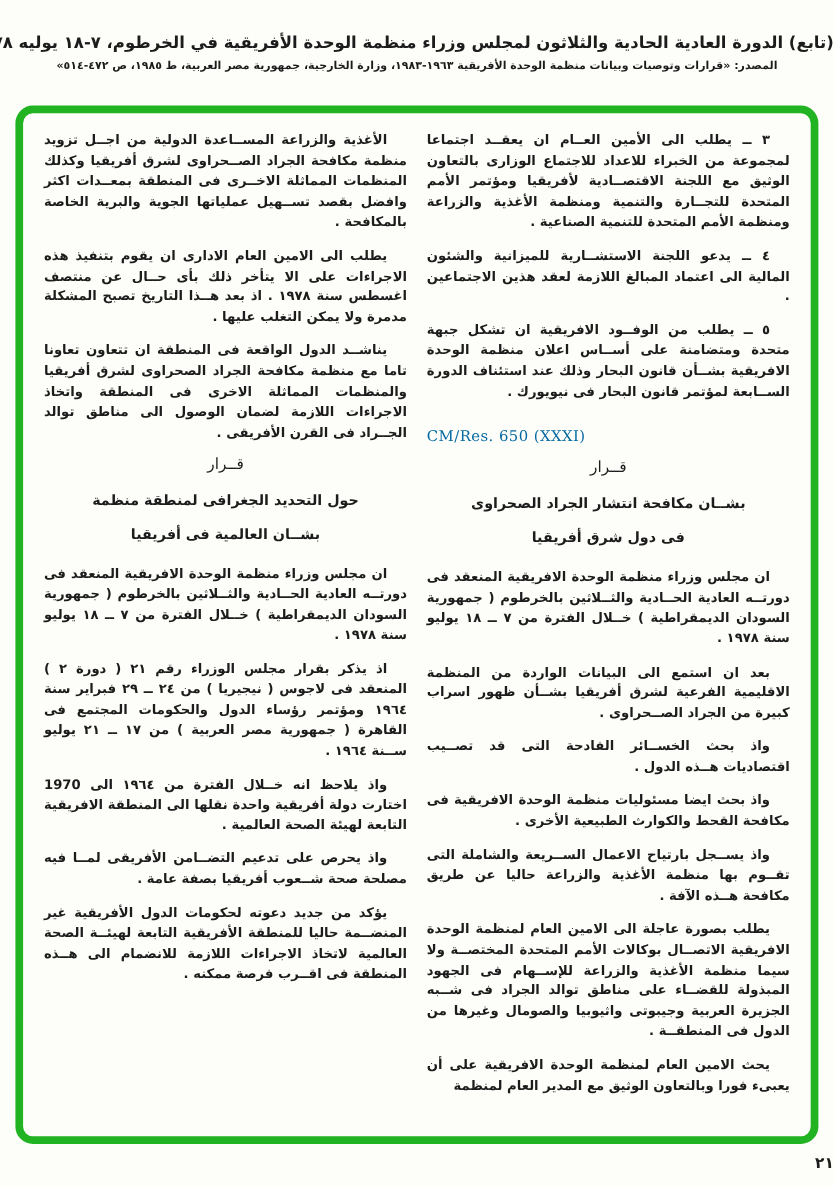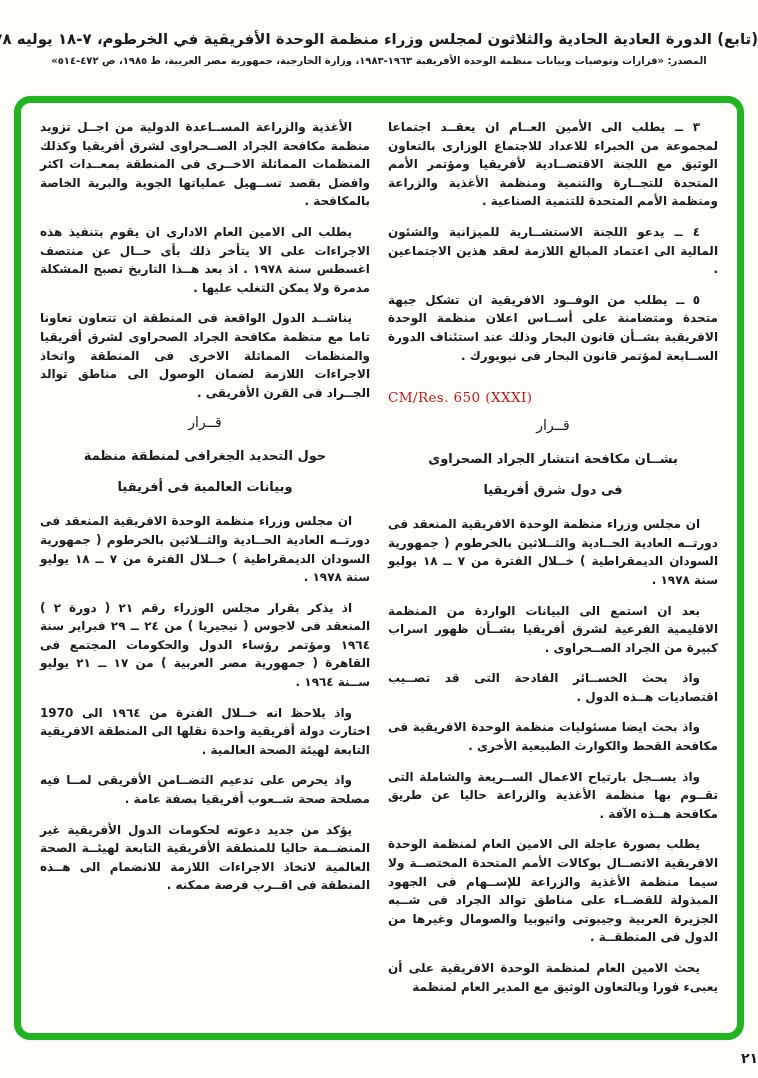--- a/index.html
+++ b/index.html
@@ -65,21 +65,21 @@
     text-align:justify;
     text-indent:18px;
   }
   .res-id{
     direction:ltr;
     text-align:left;
     font-family:"DejaVu Serif",serif;
     font-size:13.5px;
     letter-spacing:.4px;
     margin:24px 0 12px 0;
-    color:#b91c1c;
+    color:#0369a1;
   }
   .res-title{
     margin:12px 0 16px 0;
     font-size:14px;
     font-weight:normal;
     text-align:center;
   }
   .res-sub{
     margin:0 0 11px 0;
     font-size:13px;
@@ -128,21 +128,21 @@
         <p class="para">يطلب بصورة عاجلة الى الامين العام لمنظمة الوحدة الافريقية الاتصــال بوكالات الأمم المتحدة المختصــة ولا سيما منظمة الأغذية والزراعة للإســهام فى الجهود المبذولة للقضــاء على مناطق توالد الجراد فى شــبه الجزيرة العربية وجيبوتى واثيوبيا والصومال وغيرها من الدول فى المنطقــة .</p>
         <p class="para">يحث الامين العام لمنظمة الوحدة الافريقية على أن يعبىء فورا وبالتعاون الوثيق مع المدير العام لمنظمة</p>
       </section>
 
       <section class="col">
         <p class="para">الأغذية والزراعة المســاعدة الدولية من اجــل تزويد منظمة مكافحة الجراد الصــحراوى لشرق أفريقيا وكذلك المنظمات المماثلة الاخــرى فى المنطقة بمعــدات اكثر وافضل بقصد تســهيل عملياتها الجوية والبرية الخاصة بالمكافحة .</p>
         <p class="para">يطلب الى الامين العام الادارى ان يقوم بتنفيذ هذه الاجراءات على الا يتأخر ذلك بأى حــال عن منتصف اغسطس سنة ١٩٧٨ . اذ بعد هــذا التاريخ تصبح المشكلة مدمرة ولا يمكن التغلب عليها .</p>
         <p class="para">يناشــد الدول الواقعة فى المنطقة ان تتعاون تعاونا تاما مع منظمة مكافحة الجراد الصحراوى لشرق أفريقيا والمنظمات المماثلة الاخرى فى المنطقة واتخاذ الاجراءات اللازمة لضمان الوصول الى مناطق توالد الجــراد فى القرن الأفريقى .</p>
         <div class="res-title">قــرار</div>
         <div class="res-sub">حول التحديد الجغرافى لمنطقة منظمة</div>
-        <div class="res-sub last">وبيانات العالمية فى أفريقيا</div>
+        <div class="res-sub last">بشــان العالمية فى أفريقيا</div>
         <p class="para">ان مجلس وزراء منظمة الوحدة الافريقية المنعقد فى دورتــه العادية الحــادية والثــلاثين بالخرطوم ( جمهورية السودان الديمقراطية ) خــلال الفترة من ٧ ــ ١٨ يوليو سنة ١٩٧٨ .</p>
         <p class="para">اذ يذكر بقرار مجلس الوزراء رقم ٢١ ( دورة ٢ ) المنعقد فى لاجوس ( نيجيريا ) من ٢٤ ــ ٢٩ فبراير سنة ١٩٦٤ ومؤتمر رؤساء الدول والحكومات المجتمع فى القاهرة ( جمهورية مصر العربية ) من ١٧ ــ ٢١ يوليو ســنة ١٩٦٤ .</p>
         <p class="para">واذ يلاحظ انه خــلال الفترة من ١٩٦٤ الى 1970 اختارت دولة أفريقية واحدة نقلها الى المنطقة الافريقية التابعة لهيئة الصحة العالمية .</p>
         <p class="para">واذ يحرص على تدعيم التضــامن الأفريقى لمــا فيه مصلحة صحة شــعوب أفريقيا بصفة عامة .</p>
         <p class="para">يؤكد من جديد دعوته لحكومات الدول الأفريقية غير المنضــمة حاليا للمنطقة الأفريقية التابعة لهيئــة الصحة العالمية لاتخاذ الاجراءات اللازمة للانضمام الى هــذه المنطقة فى اقــرب فرصة ممكنه .</p>
       </section>
 
     </div>
   </div>
 

